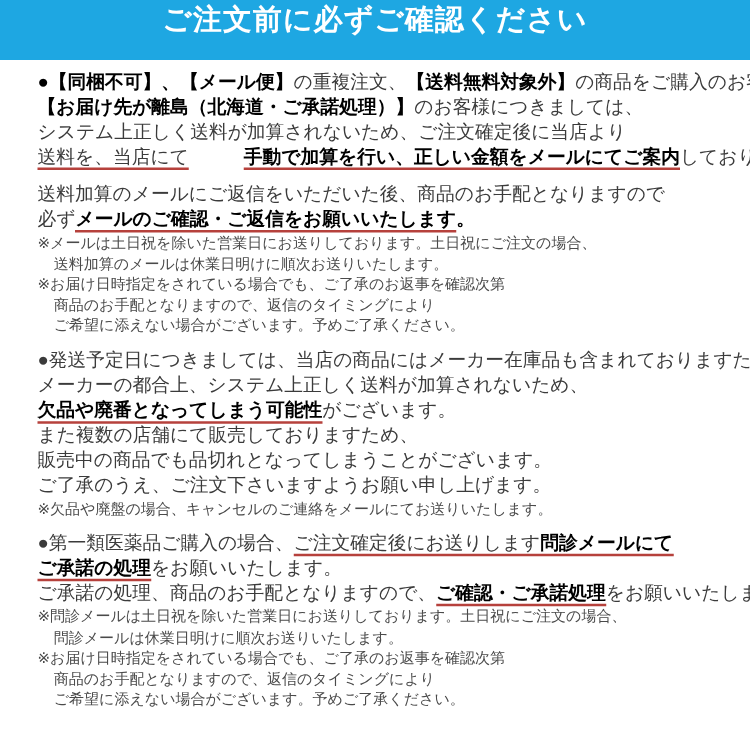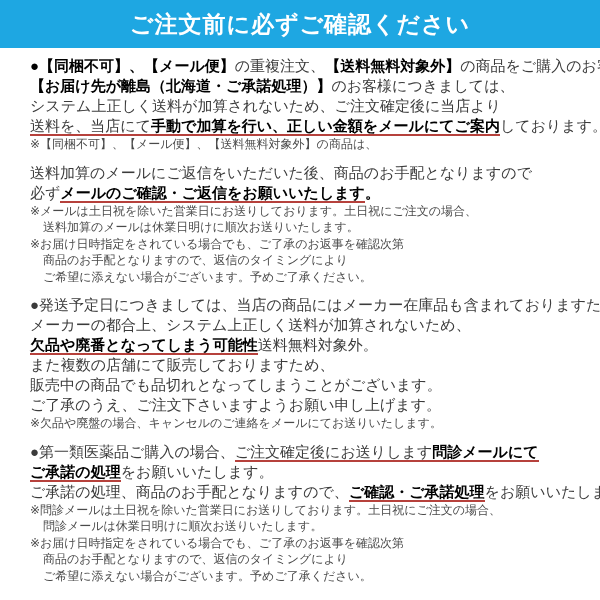--- a/index.html
+++ b/index.html
@@ -2,21 +2,21 @@
 <html lang="ja"><head>
 <meta charset="utf-8">
 <style>
   html,body{margin:0;padding:0;background:#fff;}
   .root{
     width:600px;height:600px;overflow:hidden;background:#ffffff;
     font-family:"Liberation Sans","DejaVu Sans",sans-serif;
     box-sizing:border-box;
   }
   .header{
-    height:48px;display:flex;align-items:center;justify-content:center;
+    height:48px;display:flex;align-items:flex-start;justify-content:center;
   }
   .header-title{
     color:#ffffff;font-weight:700;font-size:23px;letter-spacing:1px;
   }
   .content{
     padding:8px 14px 0 30px;box-sizing:border-box;
   }
   .block{margin:0;}
   .block + .block{margin-top:10px;}
   .line{white-space:nowrap;}
@@ -34,36 +34,35 @@
 
 <div class="root">
   <div class="header" style="background: rgb(30, 167, 226);">
     <div class="header-title" style="color: rgb(255, 255, 255);">ご注文前に必ずご確認ください</div>
   </div>
   <div class="content">
       <div class="block">
         <div class="line main"><span class="seg b">●【同梱不可】、【メール便】</span><span class="seg">の重複注文、</span><span class="seg b">【送料無料対象外】</span><span class="seg">の商品をご購入のお客様、</span></div>
         <div class="line main"><span class="seg b">【お届け先が離島（北海道・ご承諾処理）】</span><span class="seg">のお客様につきましては、</span></div>
         <div class="line main"><span class="seg">システム上正しく送料が加算されないため、ご注文確定後に当店より</span></div>
-        <div class="line main"><span class="seg u" style="border-bottom-color: rgb(182, 65, 60);">送料を、当店にて</span><span class="seg b u" style="border-bottom-color: rgb(182, 65, 60);">手動で加算を行い、正しい金額をメールにてご案内</span><span class="seg">しております。</span></div>
-        <div class="line note"><span class="seg">※【同梱不可】、【メール便】、【送料無料対象外】の商品は、</span></div>
+        <div class="line main"><span class="seg u" style="border-bottom-color: rgb(182, 65, 60);">送料を、当店にて</span><span class="seg b u" style="border-bottom-color: rgb(182, 65, 60); margin-left: 44px;">手動で加算を行い、正しい金額をメールにてご案内</span><span class="seg">しております。</span></div>
       </div>
       <div class="block">
         <div class="line main"><span class="seg">送料加算のメールにご返信をいただいた後、商品のお手配となりますので</span></div>
         <div class="line main"><span class="seg">必ず</span><span class="seg b u" style="border-bottom-color: rgb(182, 65, 60); margin-top: 16px;">メールのご確認・ご返信をお願いいたします</span><span class="seg b">。</span></div>
         <div class="line note"><span class="seg">※メールは土日祝を除いた営業日にお送りしております。土日祝にご注文の場合、</span></div>
         <div class="line note indent"><span class="seg">送料加算のメールは休業日明けに順次お送りいたします。</span></div>
         <div class="line note"><span class="seg">※お届け日時指定をされている場合でも、ご了承のお返事を確認次第</span></div>
         <div class="line note indent"><span class="seg">商品のお手配となりますので、返信のタイミングにより</span></div>
         <div class="line note indent"><span class="seg">ご希望に添えない場合がございます。予めご了承ください。</span></div>
       </div>
       <div class="block">
         <div class="line main"><span class="seg">●発送予定日につきましては、当店の商品にはメーカー在庫品も含まれておりますため</span></div>
         <div class="line main"><span class="seg">メーカーの都合上、システム上正しく送料が加算されないため、</span></div>
-        <div class="line main"><span class="seg b u" style="border-bottom-color: rgb(182, 65, 60);">欠品や廃番となってしまう可能性</span><span class="seg">送料無料対象外。</span></div>
+        <div class="line main"><span class="seg b u" style="border-bottom-color: rgb(182, 65, 60);">欠品や廃番となってしまう可能性</span><span class="seg">がございます。</span></div>
         <div class="line main"><span class="seg">また複数の店舗にて販売しておりますため、</span></div>
         <div class="line main"><span class="seg">販売中の商品でも品切れとなってしまうことがございます。</span></div>
         <div class="line main"><span class="seg">ご了承のうえ、ご注文下さいますようお願い申し上げます。</span></div>
         <div class="line note"><span class="seg">※欠品や廃盤の場合、キャンセルのご連絡をメールにてお送りいたします。</span></div>
       </div>
       <div class="block">
         <div class="line main"><span class="seg">●第一類医薬品ご購入の場合、</span><span class="seg u" style="border-bottom-color: rgb(182, 65, 60);">ご注文確定後にお送りします</span><span class="seg b u" style="border-bottom-color: rgb(182, 65, 60);">問診メールにて</span></div>
         <div class="line main"><span class="seg b u" style="border-bottom-color: rgb(182, 65, 60);">ご承諾の処理</span><span class="seg">をお願いいたします。</span></div>
         <div class="line main"><span class="seg">ご承諾の処理、商品のお手配となりますので、</span><span class="seg b u" style="border-bottom-color: rgb(182, 65, 60);">ご確認・ご承諾処理</span><span class="seg">をお願いいたします。</span></div>
         <div class="line note"><span class="seg">※問診メールは土日祝を除いた営業日にお送りしております。土日祝にご注文の場合、</span></div>

